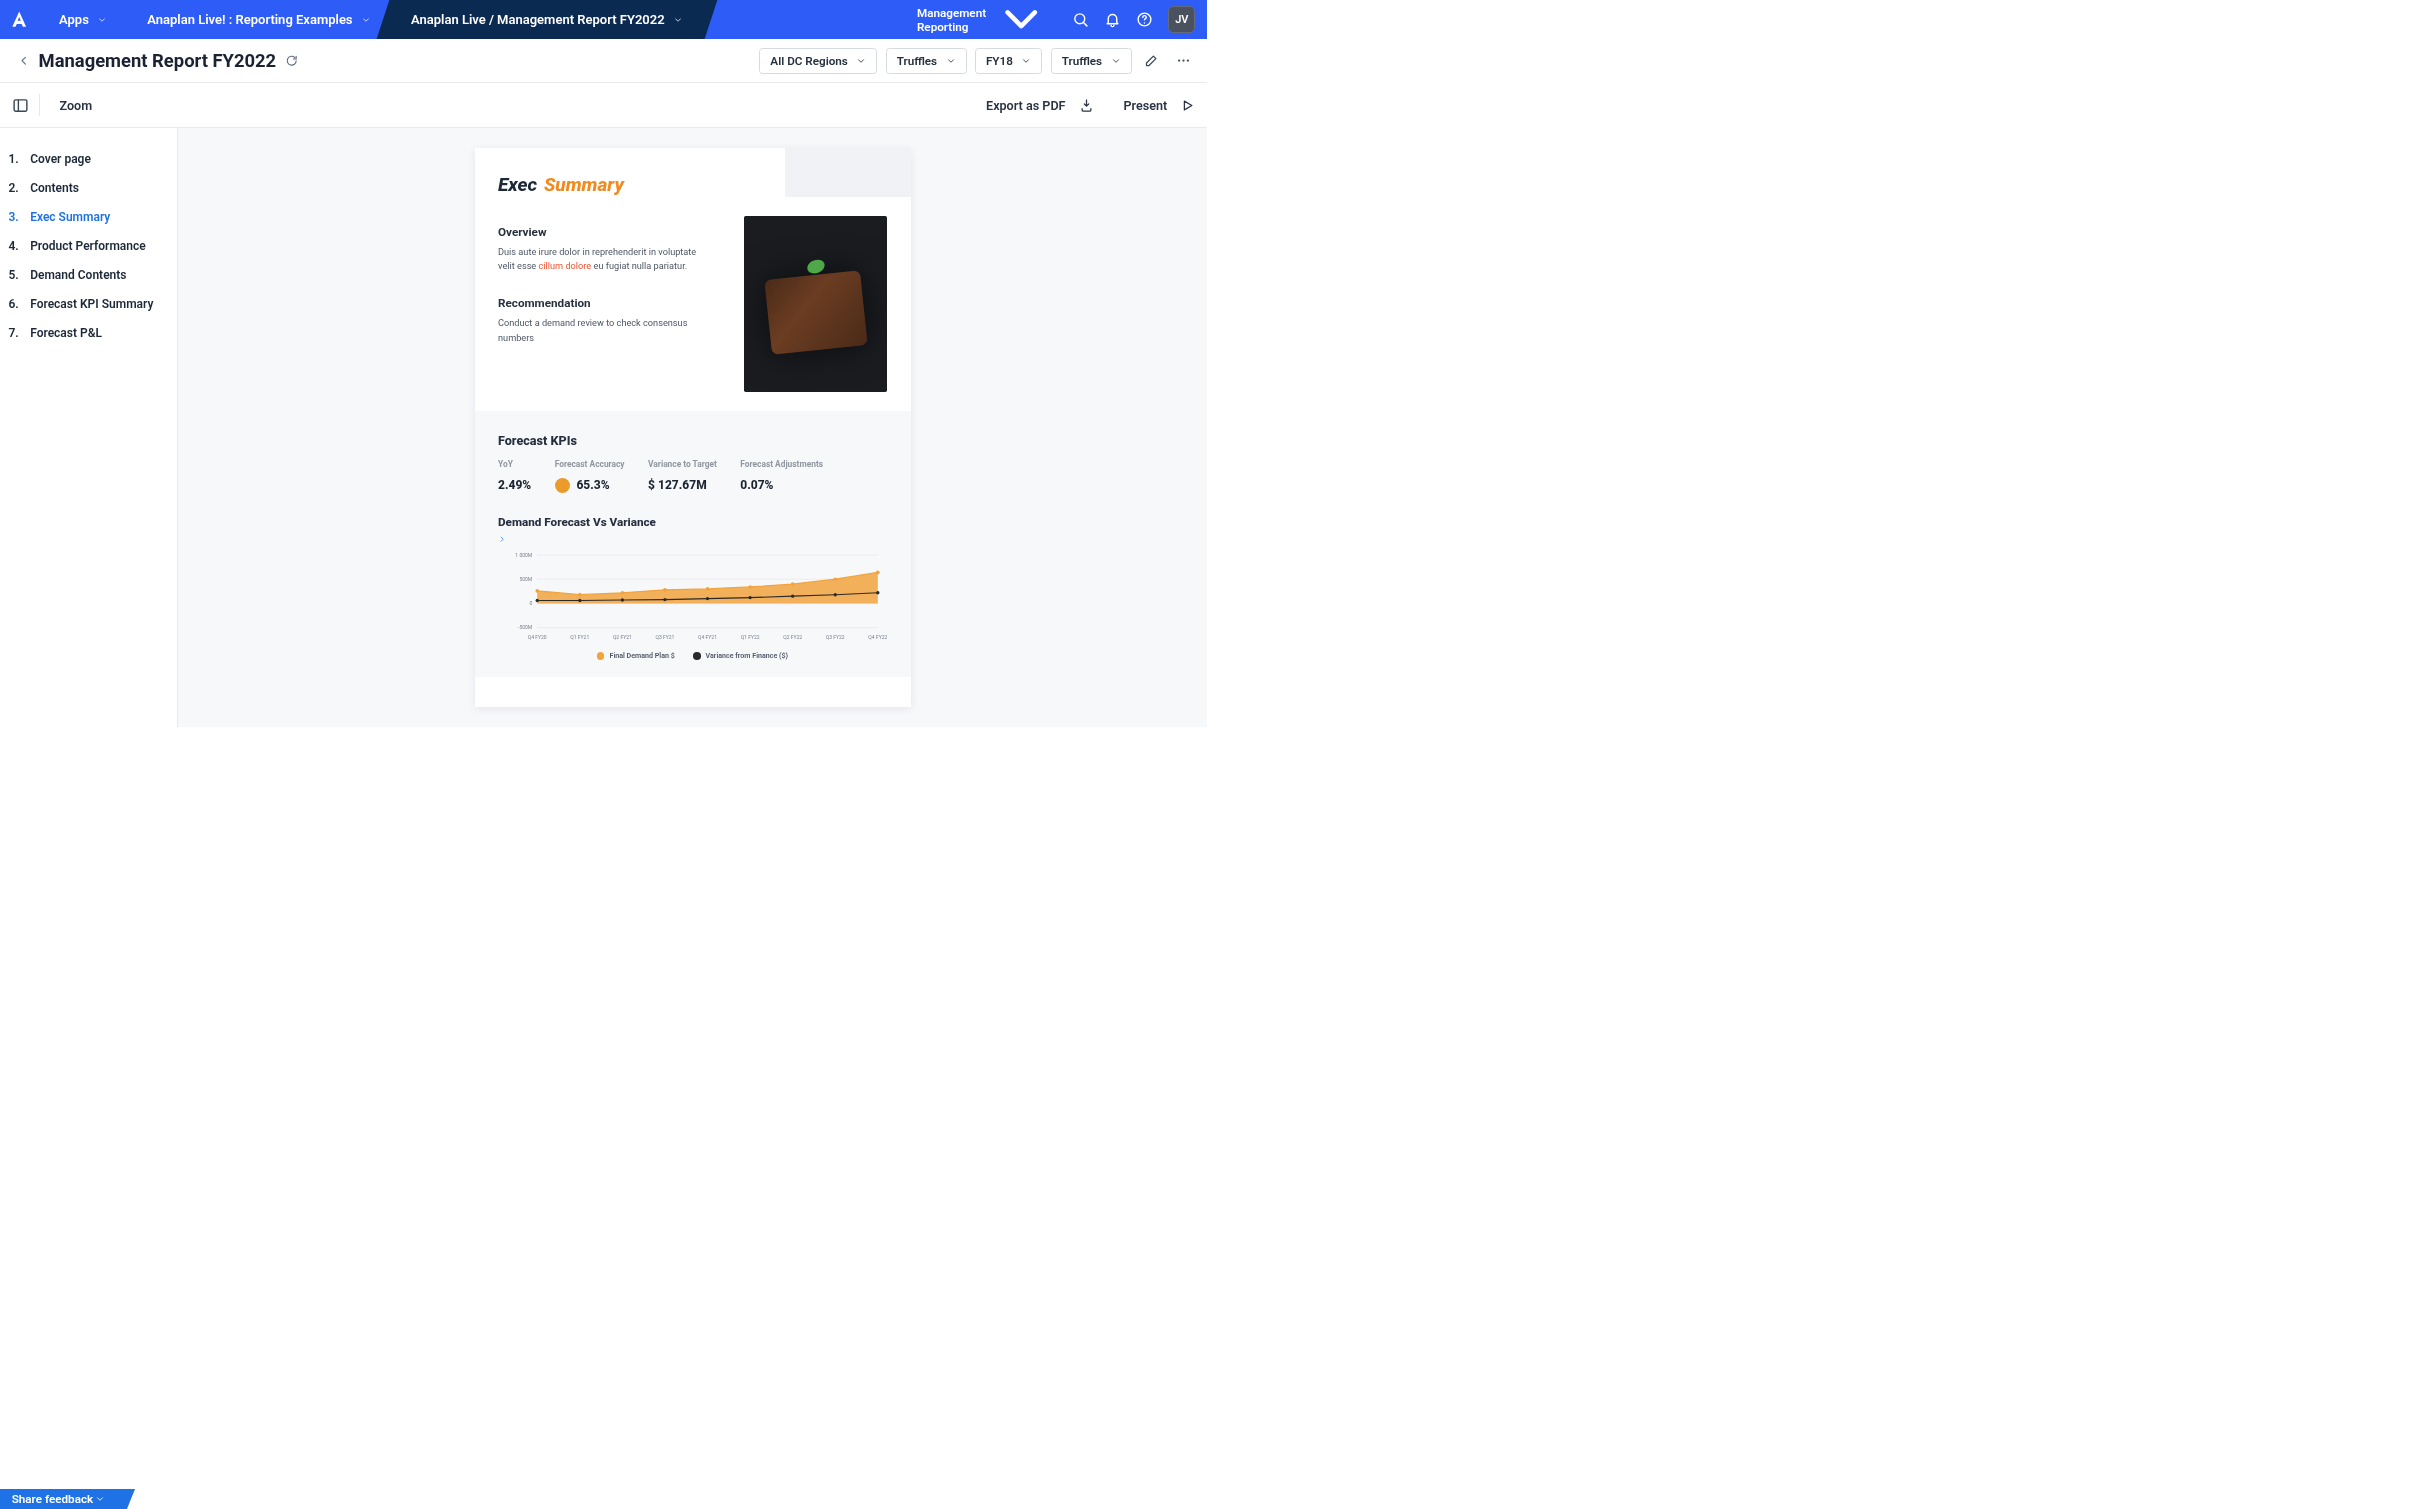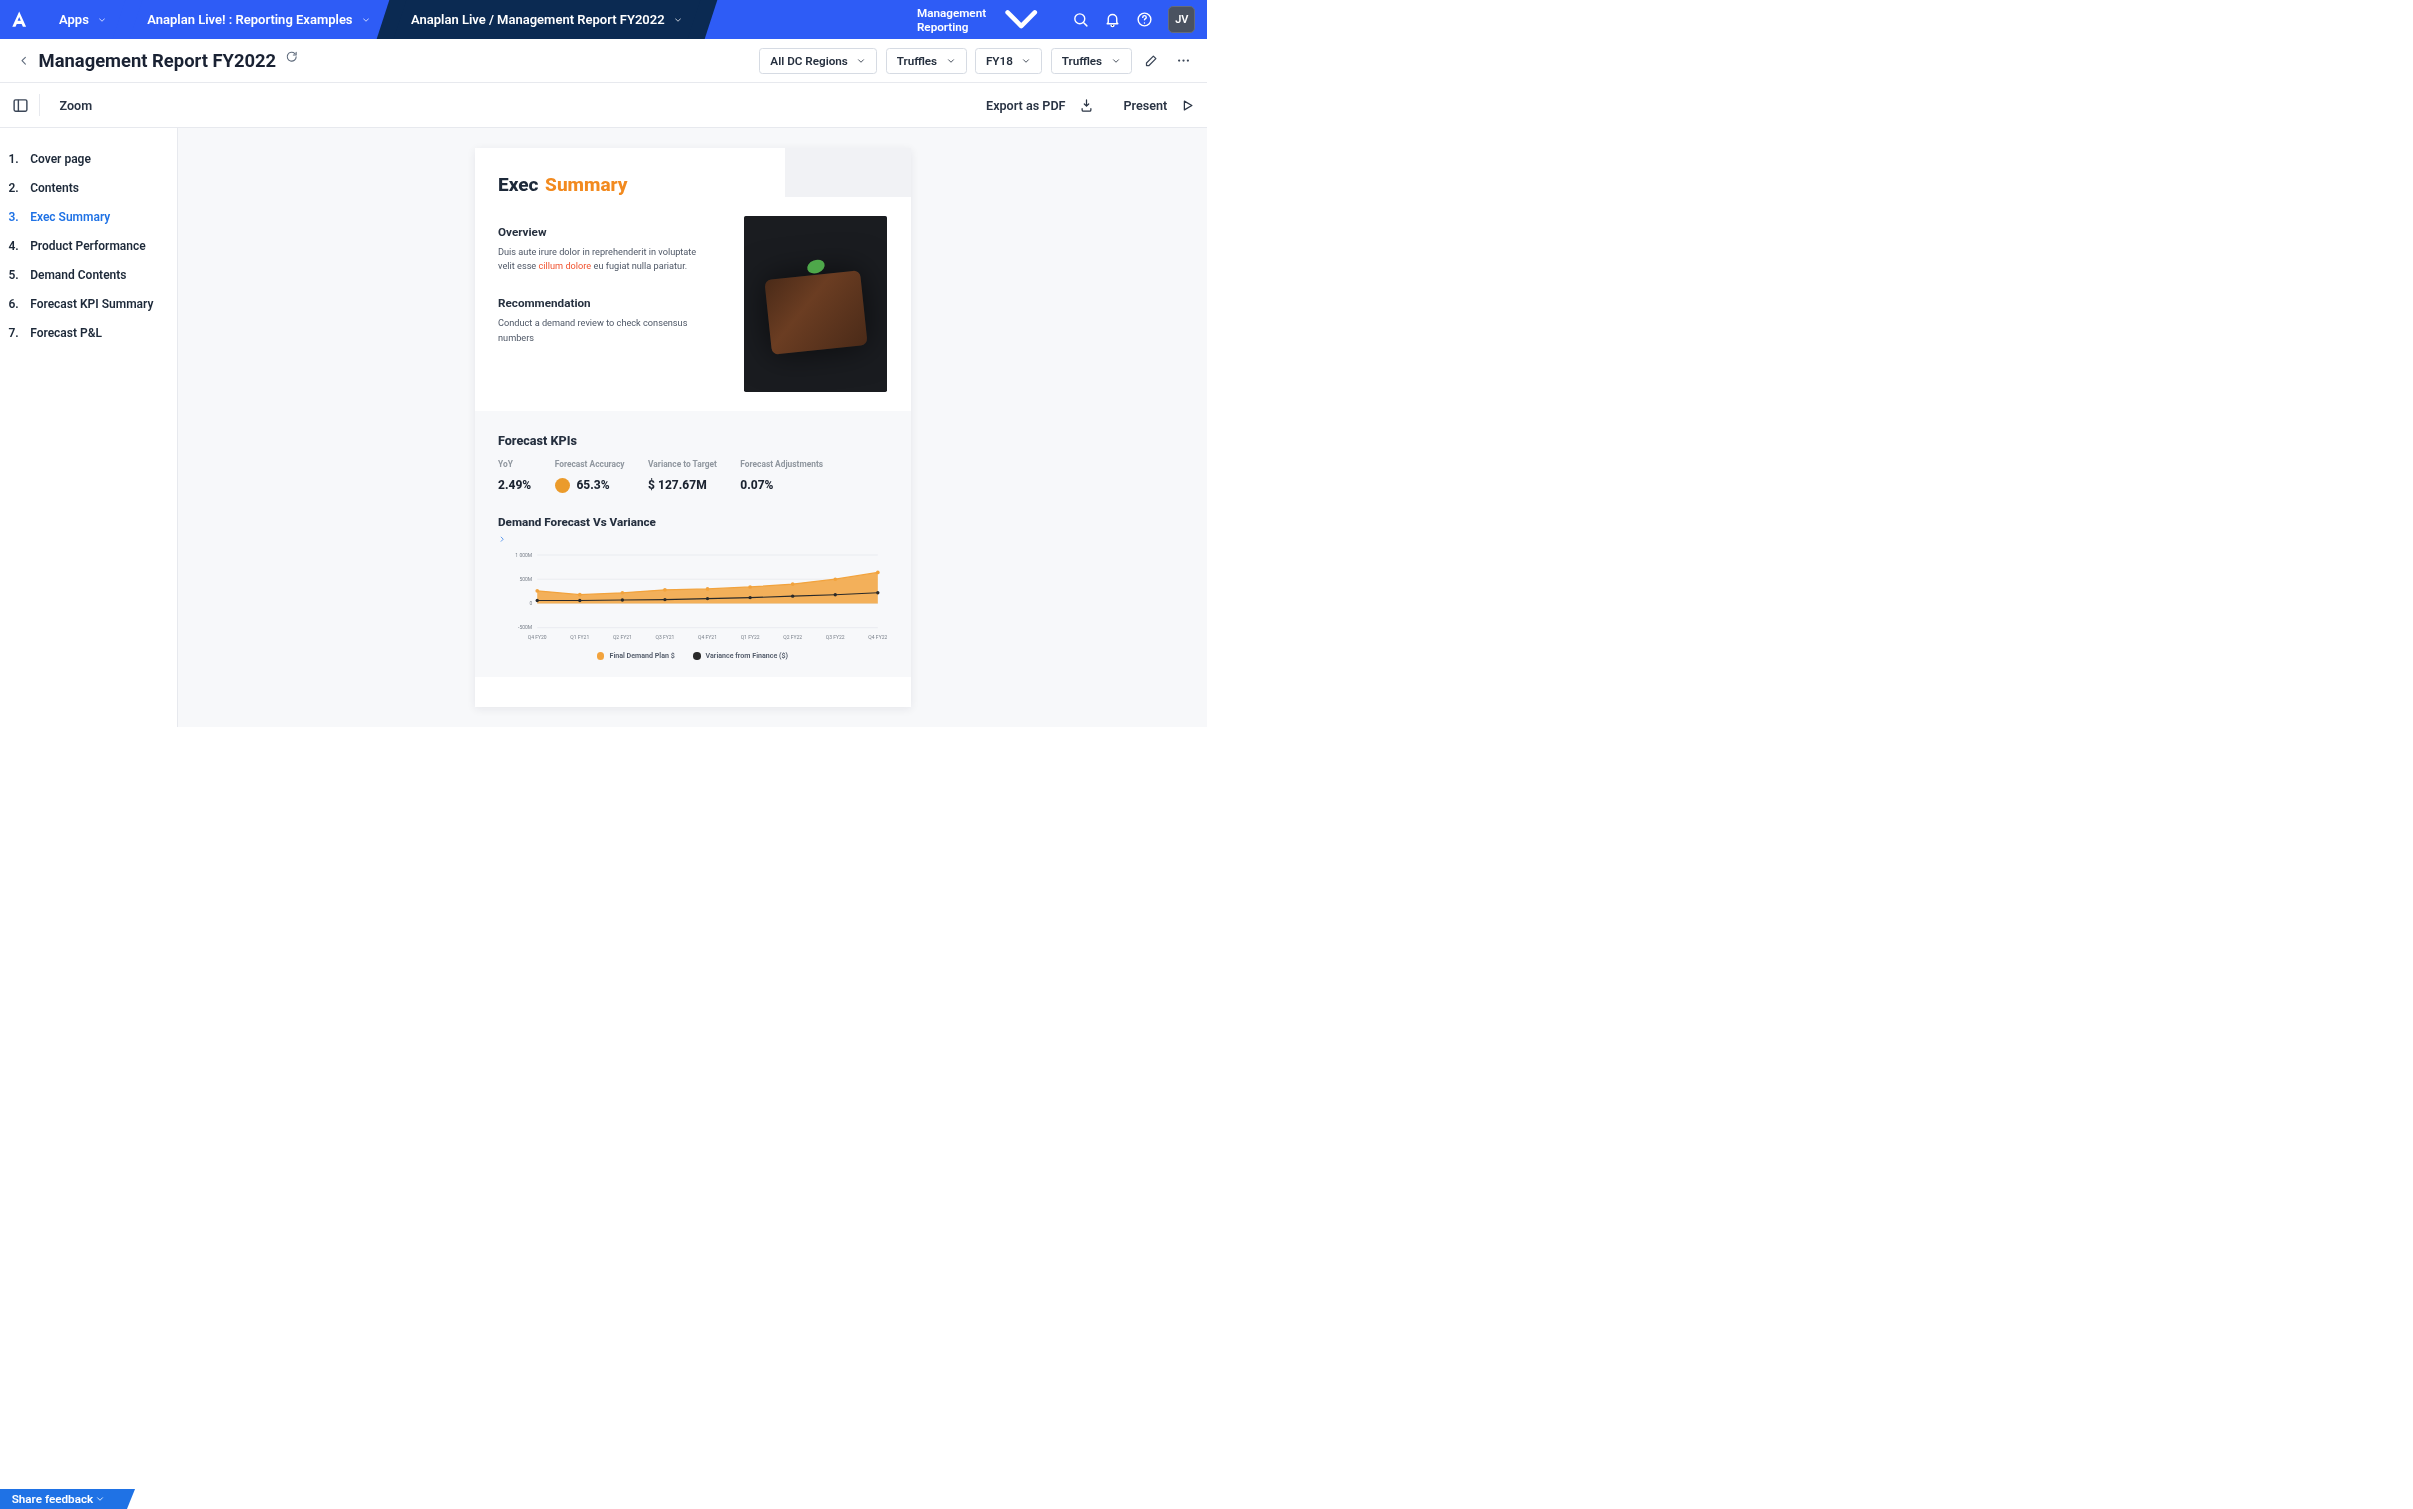--- a/index.html
+++ b/index.html
@@ -15,21 +15,21 @@
   .tab.dark .skew.left, .tab.dark .skew.right { background:#0b2a52; }
   .tab .chev { width:10px; height:10px; opacity:0.9;}
   .topbar-spacer { flex:1; }
   .top-right { display:flex; align-items:center; gap:15px; padding-right:11.7px;}
   .top-icon { width:17px; height:17px; cursor:pointer; }
   .avatar { width:27px; height:27px; border-radius:5px; background:#4a5260; display:flex; align-items:center; justify-content:center; font-size:11px; font-weight:600; color:#fff; border:0.8px solid #646b7a; cursor:pointer;}
   .mgmt-drop { display:flex; align-items:center; gap:8.4px; font-size:11.7px; font-weight:600; cursor:pointer; padding-right:8.4px;}
 
   .titlebar { display:flex; align-items:center; height:44px; padding:0 11.7px; border-bottom:0.8px solid #e7e9ee;}
   .back-btn { width:23.5px; height:23.5px; display:flex; align-items:center; justify-content:center; cursor:pointer; }
-  .page-title { font-size:18.4px; font-weight:700; color:#1a2233; margin-left:3.4px; display:flex; align-items:flex-start; gap:8.4px;}
+  .page-title { font-size:18.4px; font-weight:700; color:#1a2233; margin-left:3.4px; display:flex; align-items:center; gap:8.4px;}
   .refresh-icon { width:13.4px; height:13.4px; color:#5f6b7c; cursor:pointer;}
   .titlebar-spacer { flex:1; }
   .filters { display:flex; gap:8.4px; align-items:center;}
   .filter-pill { border:0.8px solid #d6dbe3; border-radius:3.4px; background:#fff; padding:5px 10px; font-size:11.7px; font-weight:600; color:#26303f; display:flex; align-items:center; gap:8.4px; cursor:pointer; }
   .icon-btn { width:23.5px; height:23.5px; display:flex; align-items:center; justify-content:center; cursor:pointer; color:#3b4657;}
   .icon-btn svg { width:15px; height:15px;}
 
   .toolbar { display:flex; align-items:center; height:45px; padding:0 11.7px; border-bottom:0.8px solid #e7e9ee; font-size:12.6px; font-weight:600; color:#2a3444;}
   .panel-toggle { width:17px; height:17px; cursor:pointer; margin-right:10px; color:#3b4657; }
   .divider { width:0.8px; height:22px; background:#e7e9ee; margin-right:20px;}
@@ -40,21 +40,21 @@
 
   .body { display:flex; height:calc(755px - 39px - 44px - 45px - 28px);}
   .sidebar { width:178px; border-right:0.8px solid #e7e9ee; padding:17px 8.4px; overflow:auto;}
   .toc-item { display:flex; gap:8.4px; font-size:12px; font-weight:600; color:#1d2939; padding:6.7px 0; cursor:pointer; line-height:1.3;}
   .toc-item .num { width:13.4px; text-align:left;}
   .toc-item.active { color:#1f72e5;}
   .canvas { flex:1; background:#f7f8fa; display:flex; justify-content:center; overflow:auto; padding:20px 0;}
 
   .page { width:436px; background:#fff; box-shadow:0 1.7px 8.4px rgba(20,30,55,0.08); display:flex; flex-direction:column; }
   .sec1 { padding:25px 23.5px 18.4px 23.5px; position:relative; }
-  .exec-title { font-size:19px; font-weight:800; display:flex; gap:6.7px; }
+  .exec-title { font-size:19px; font-weight:800; display:flex; gap:6.7px;font-style:italic; }
   .exec-title .orange { color:#f28a1f;}
   .sec1-body { display:flex; gap:35px; margin-top:28.5px;}
   .sec1-text { flex:1; font-size:9.2px; }
   .sec1-text h4 { font-size:11.7px; font-weight:700; color:#26303f; margin-bottom:6.7px;}
   .sec1-text p { color:#4e5766; line-height:1.55; margin-bottom:22px;}
   .sec1-text .hl { color:#f0522e;}
   .sec1-img { width:143px; height:176px; border-radius:1.7px; background:#1a1c20; position:relative; overflow:hidden; margin-top:-8.4px;}
   .sec1-img::before { content:""; position:absolute; left:23.5px; right:23.5px; top:59px; height:75px; background:linear-gradient(135deg,#4a2a18,#6b3d22 40%,#4a2a18); border-radius:6.7px; transform:rotate(-6deg); box-shadow:0 0 34px rgba(0,0,0,0.6);}
   .sec1-img::after { content:""; position:absolute; left:63px; top:44px; width:18.4px; height:13.4px; background:#4ea84a; border-radius:60% 60% 60% 60%; transform:rotate(-20deg);}
   .page-gray-stripe { position:absolute; top:0; right:0; width:126px; height:49px; background:#f1f2f5;}

